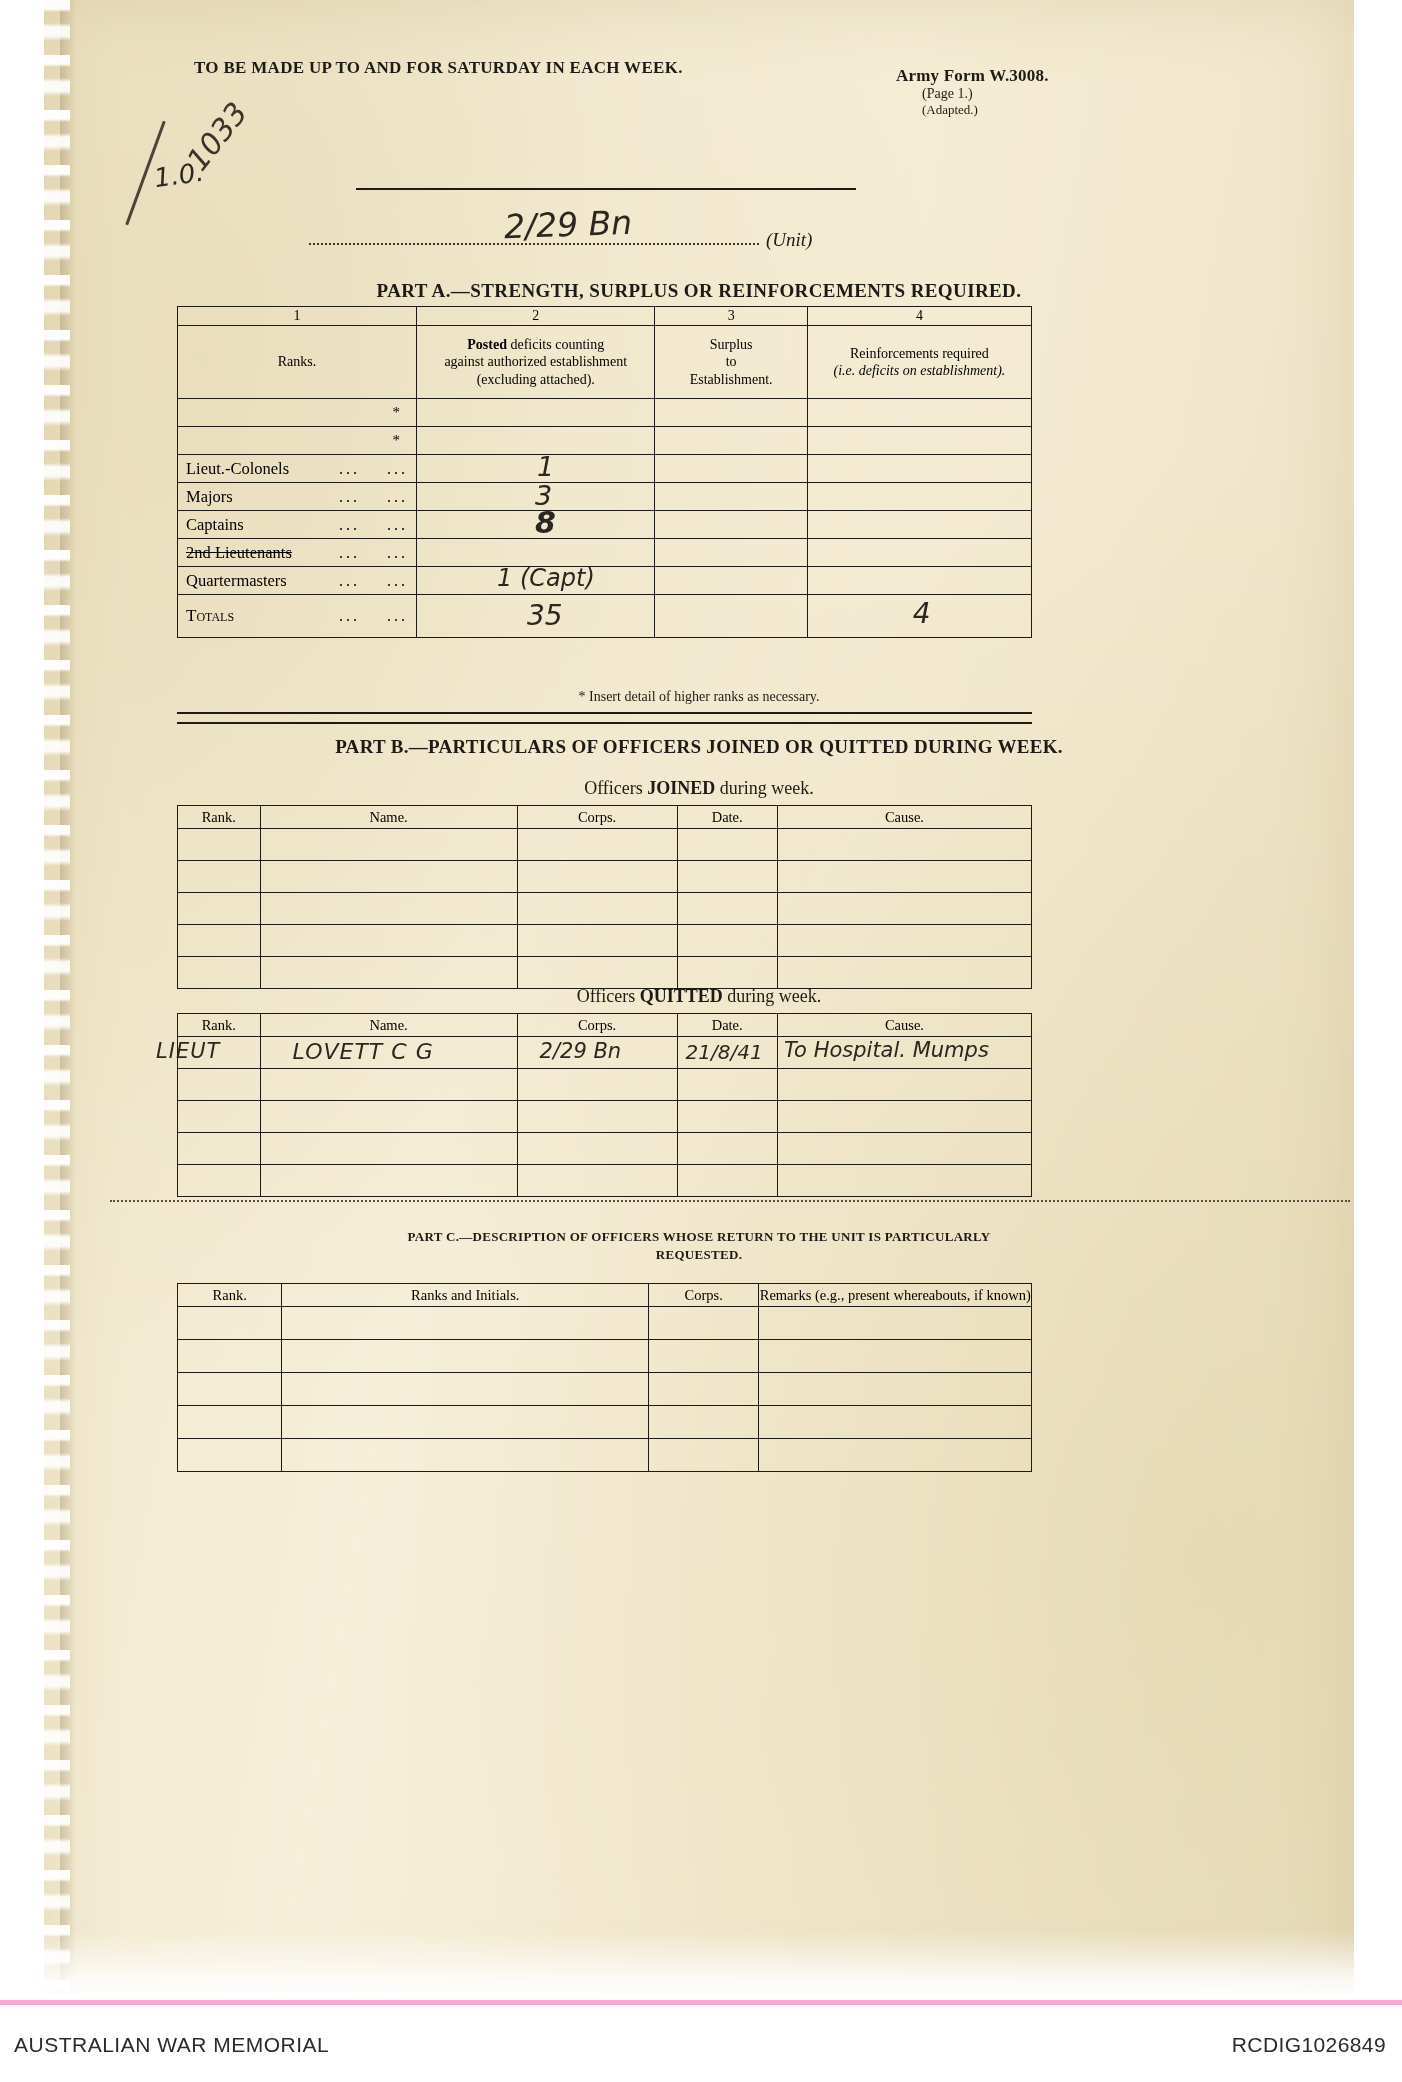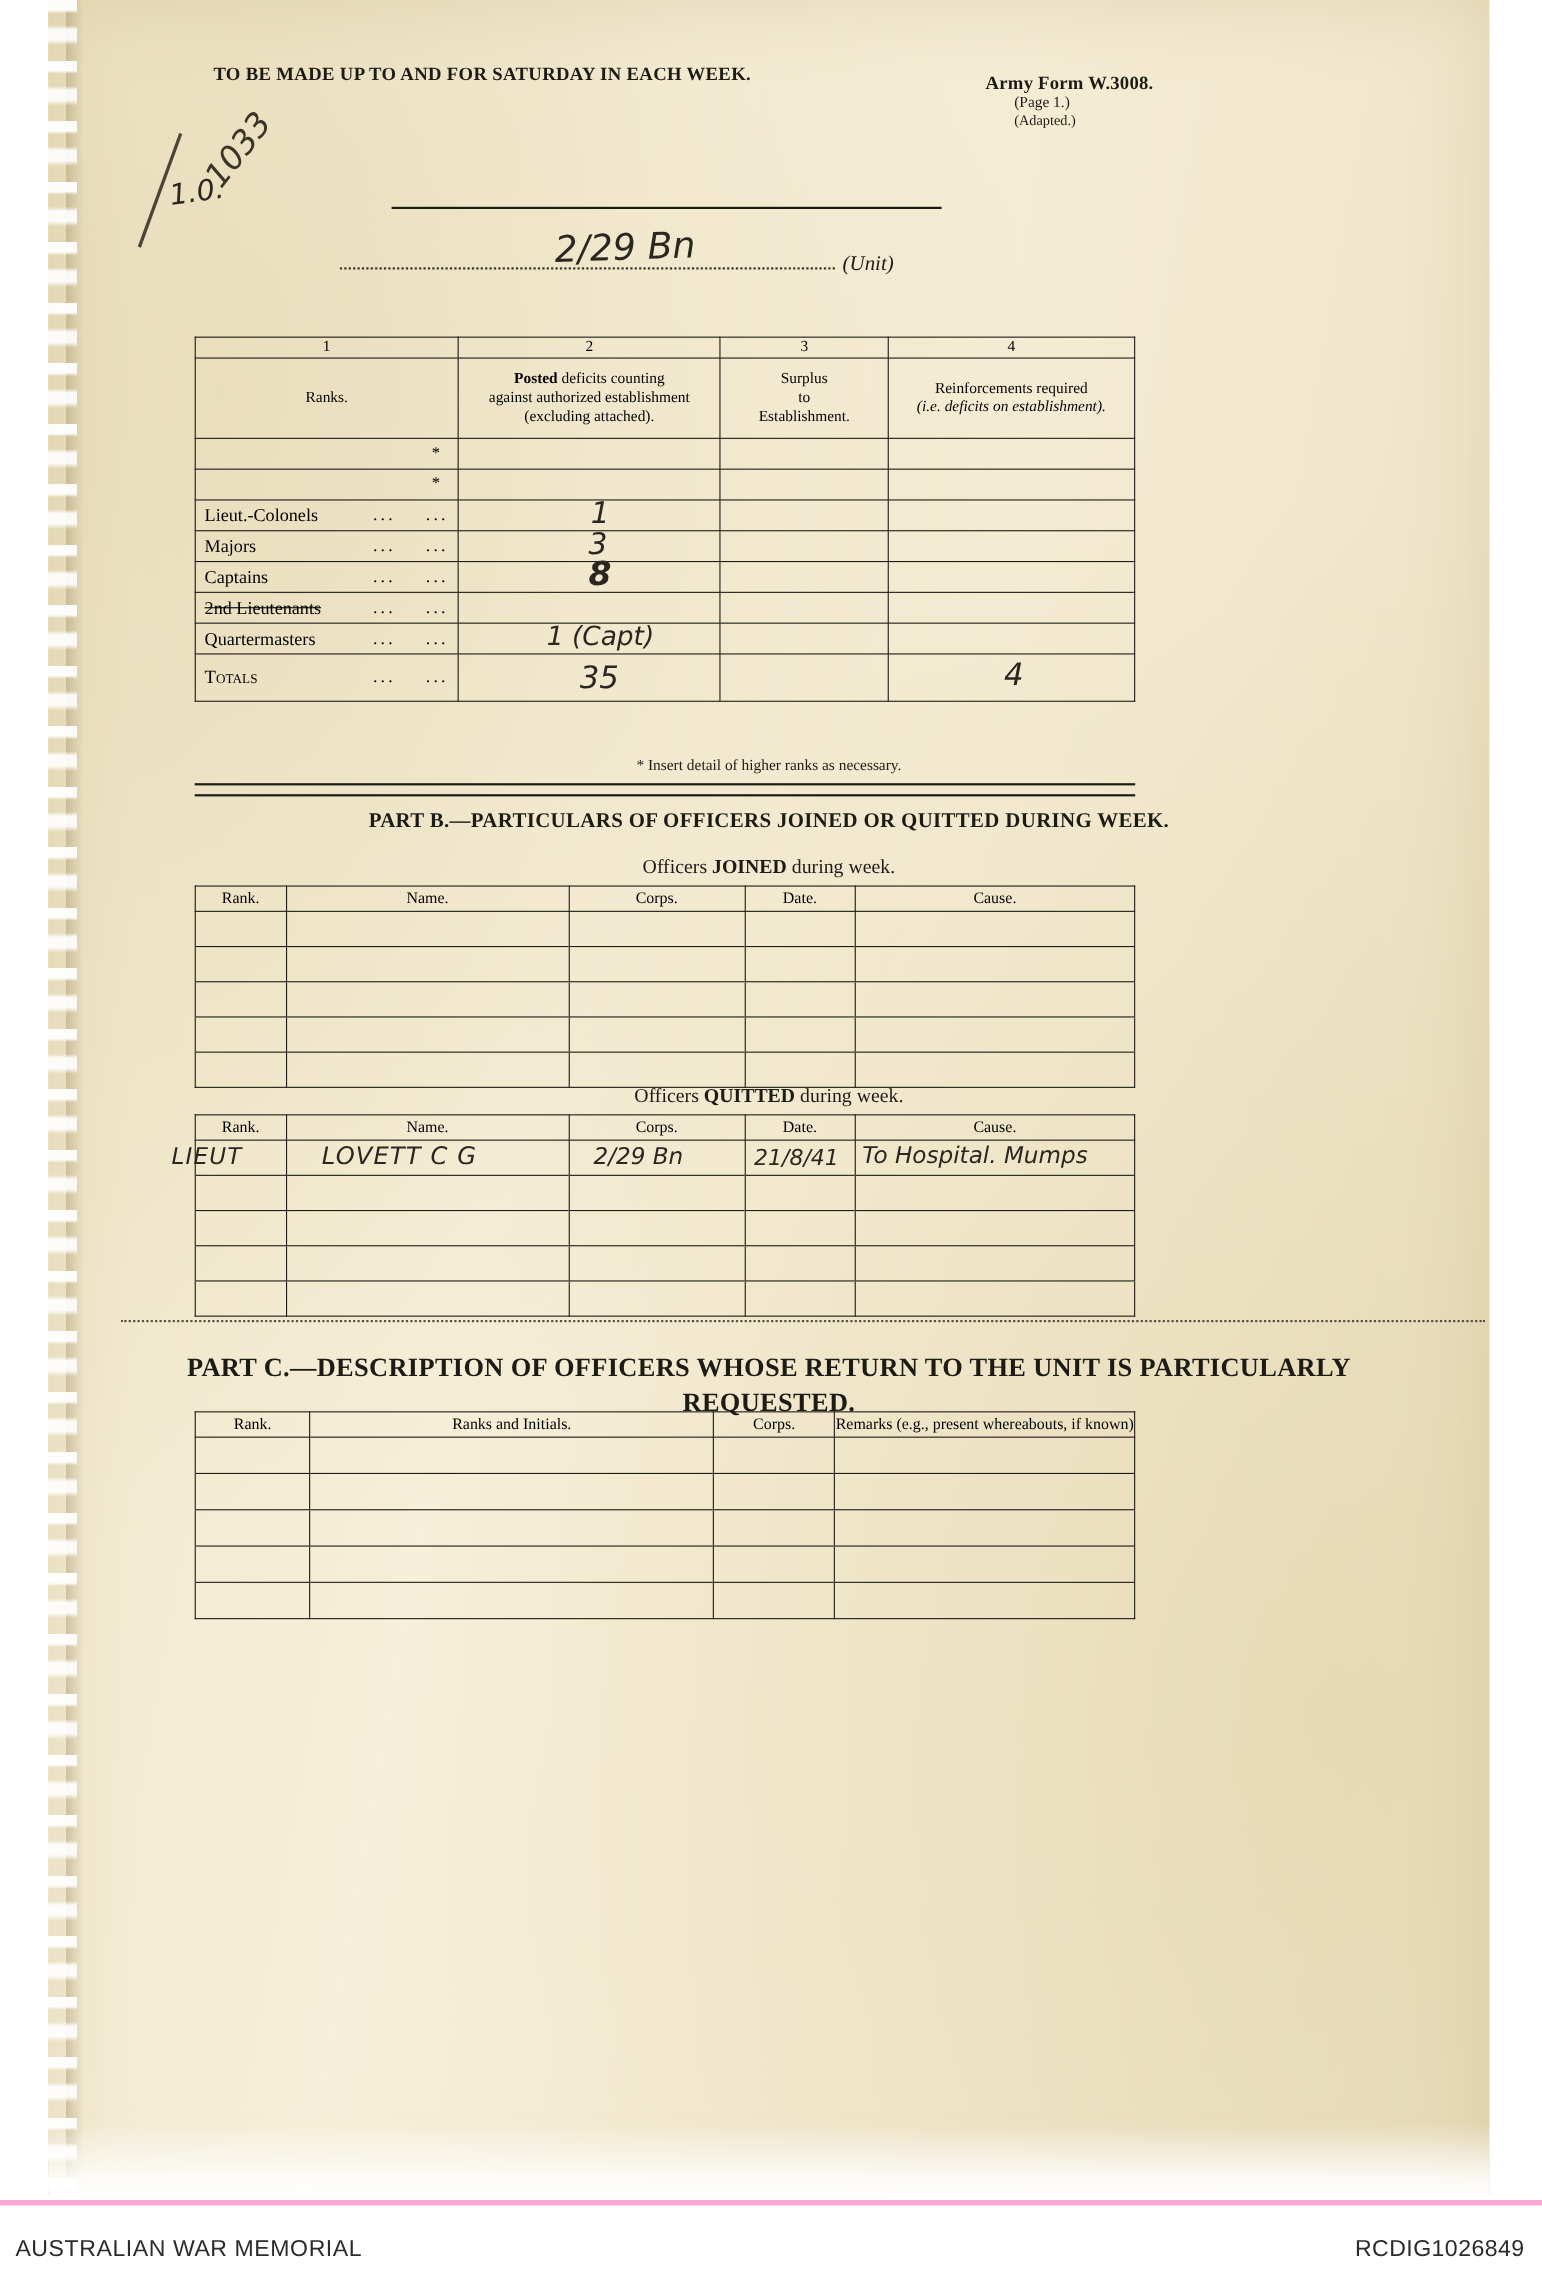--- a/index.html
+++ b/index.html
@@ -298,21 +298,21 @@
     position: absolute;
     left: 66px; top: 1200px;
     width: 1240px;
     border-top: 2px dotted #55503f;
   }
 
   #partC {
     left: 0; top: 1228px;
     width: 1310px;
     text-align: center;
-    font-size: 24px;
+    font-size: 13px;
     font-weight: bold;
     line-height: 1.35;
     letter-spacing: 0.3px;
   }
 
   #tableC {
     position: absolute;
     left: 133px; top: 1283px;
     width: 855px;
     border-collapse: collapse;
@@ -362,20 +362,21 @@
     <div class="t bold" id="hdr-form">Army Form W.3008.</div>
     <div class="t" id="hdr-page">(Page 1.)</div>
     <div class="t" id="hdr-adapt">(Adapted.)</div>
 
     <div id="title-rule"></div>
 
     <div id="unit-line"></div>
     <div class="hw" style="left:460px; top:205px; font-size:33px; transform:rotate(-2deg);">2/29 Bn</div>
     <div class="t" id="unit-label">(Unit)</div>
 
+    <div class="t" id="partA">PART A.—STRENGTH, SURPLUS OR REINFORCEMENTS REQUIRED.</div>
 
     <table id="tableA">
       <tbody>
           <tr>
         <th class="numhdr" colspan="2" style="width:222px;">1</th>
         <th class="numhdr" style="width:247px;">2</th>
         <th class="numhdr" style="width:155px;">3</th>
         <th class="numhdr" style="width:231px;">4</th>
       </tr>
       <tr>

